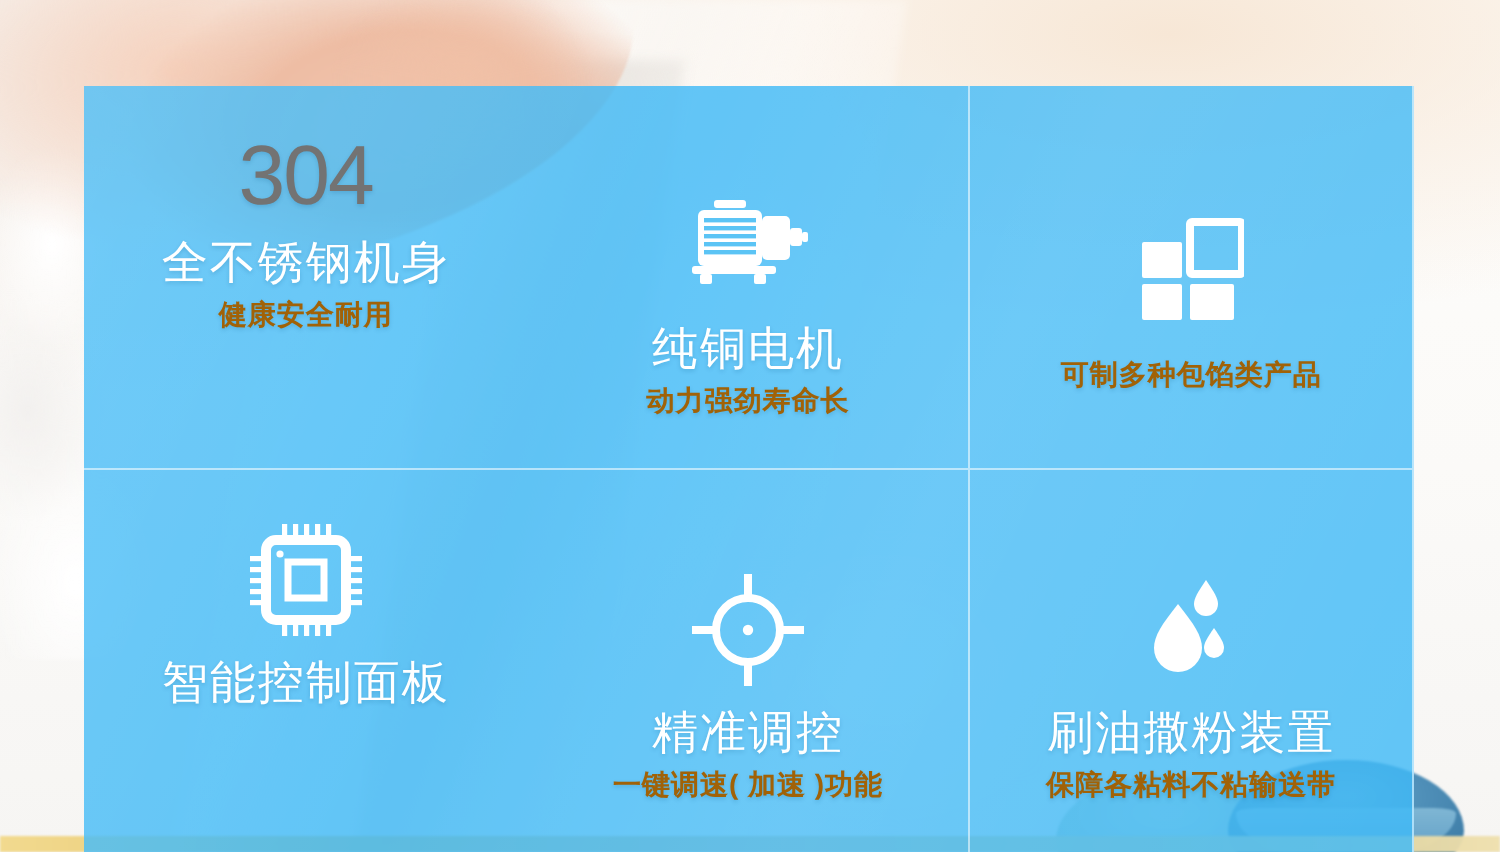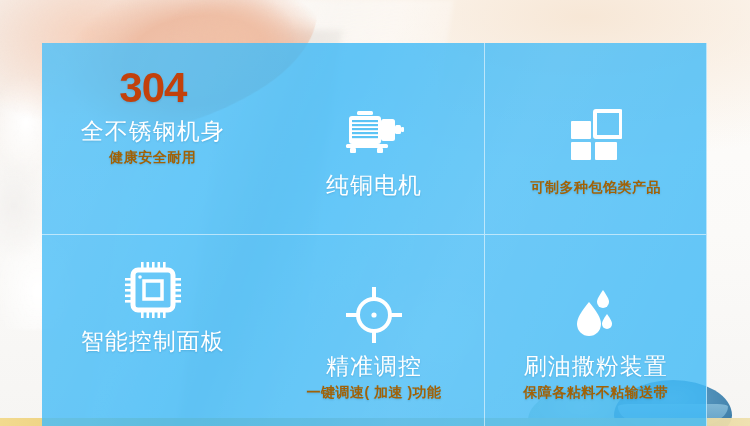--- a/index.html
+++ b/index.html
@@ -76,21 +76,21 @@
   
   .panel .cell{position:relative;display:flex;flex-direction:column;
     align-items:center;justify-content:flex-start;padding-top:24px;box-sizing:border-box;}
   .panel .cell.c1,.panel .cell.c2{border-right:1px solid rgba(255,255,255,.55);justify-content:center;}
   .panel .cell.r0{border-bottom:1px solid rgba(255,255,255,.55);}
 
   .icon{height:62px;display:flex;align-items:center;justify-content:center;margin-bottom:8px;}
   .icon svg{display:block;}
 
   .big-num{
-    font-size:42px;line-height:1;font-weight:bold;color:#c2410c;
+    font-size:42px;line-height:1;font-weight:normal;color:#737373;
     letter-spacing:-1px;margin-bottom:10px;margin-top:2px;
     text-shadow:0 1px 2px rgba(0,80,130,.18);
   }
   .title{
     font-size:23px;line-height:1.1;color:#ffffff;letter-spacing:1px;
     text-shadow:0 1px 2px rgba(0,80,130,.20);white-space:nowrap;
   }
   .subtitle{
     font-size:14px;line-height:1.2;color:#a16207;font-weight:bold;letter-spacing:.5px;
     margin-top:5px;text-shadow:0 1px 2px rgba(0,80,130,.20);white-space:nowrap;
@@ -136,20 +136,21 @@
           <rect x="9" y="27" width="26" height="2.2" fill="#5bc4f5"></rect>
           <rect x="38" y="10" width="14" height="22" rx="2.5"></rect>
           <rect x="52" y="16" width="6" height="9" rx="1.5"></rect>
           <rect x="58" y="18" width="3" height="5" rx="1"></rect>
           <rect x="3" y="35" width="42" height="4" rx="1.5"></rect>
           <rect x="7" y="39" width="6" height="5" rx="1"></rect>
           <rect x="34" y="39" width="6" height="5" rx="1"></rect>
         </svg>
       </div>
       <div class="title">纯铜电机</div>
+      <div class="subtitle">动力强劲寿命长</div>
     </div>
 
     <div class="cell c2 r0">
       <div class="icon">
         <svg width="52" height="52" viewBox="0 0 52 52" fill="#ffffff">
           <rect x="1" y="12" width="20" height="18" rx="1"></rect>
           <rect x="25" y="2" width="26" height="26" rx="1" fill="none" stroke="#ffffff" stroke-width="4"></rect>
           <rect x="1" y="33" width="20" height="18" rx="1"></rect>
           <rect x="25" y="33" width="22" height="18" rx="1"></rect>
         </svg>

